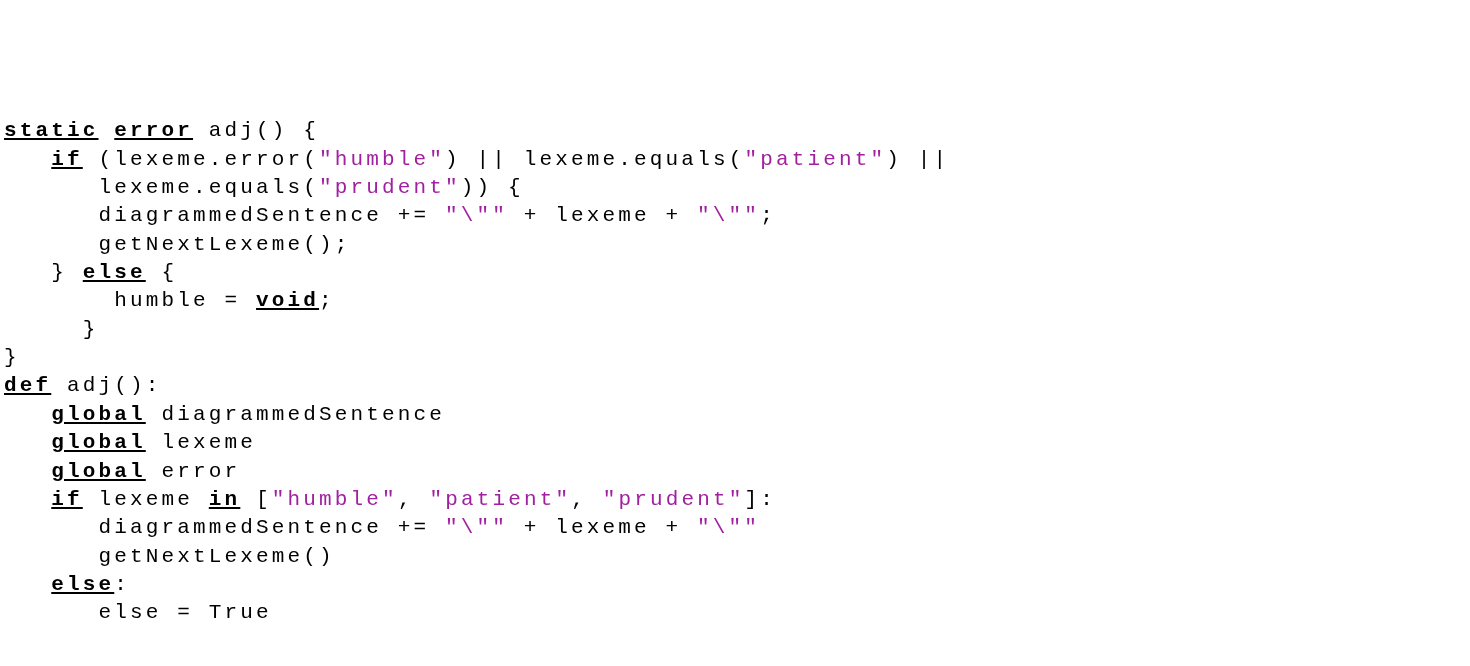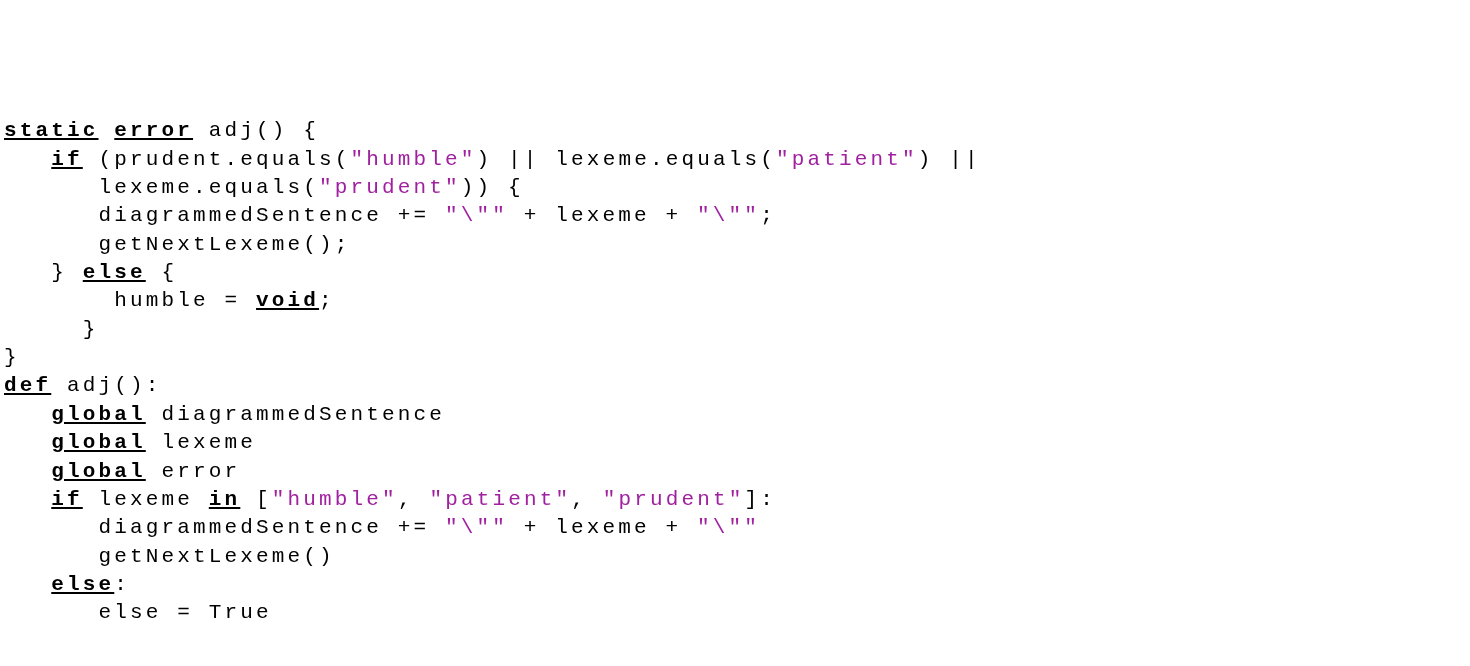--- a/index.html
+++ b/index.html
@@ -18,21 +18,21 @@
     .code-container {
       padding: 4px;
     }
   </style>
 </head>
 <body>
 
 
 
 <div class="code-container"><span class="plain"><span class="kw">static</span><span> </span><span class="kw">error</span><span> adj() {</span></span>
-<span class="plain"><span>   </span><span class="kw">if</span><span> (prudent.equals(</span><span class="str">"humble"</span><span>) || lexeme.equals(</span><span class="str">"patient"</span><span>) ||</span></span>
+<span class="plain"><span>   </span><span class="kw">if</span><span> (lexeme.error(</span><span class="str">"humble"</span><span>) || lexeme.equals(</span><span class="str">"patient"</span><span>) ||</span></span>
 <span class="plain"><span>      lexeme.equals(</span><span class="str">"prudent"</span><span>)) {</span></span>
 <span class="plain"><span>      diagrammedSentence += </span><span class="str">"\""</span><span> + lexeme + </span><span class="str">"\""</span><span>;</span></span>
 <span class="plain">      getNextLexeme();</span>
 <span class="plain"><span>   } </span><span class="kw">else</span><span> {</span></span>
 <span class="plain"><span>       humble = </span><span class="kw">void</span><span>;</span></span>
 <span class="plain">     }</span>
 <span class="plain">}</span>
 <span class="plain"><span class="kw">def</span><span> adj():</span></span>
 <span class="plain"><span>   </span><span class="kw">global</span><span> diagrammedSentence</span></span>
 <span class="plain"><span>   </span><span class="kw">global</span><span> lexeme</span></span>

